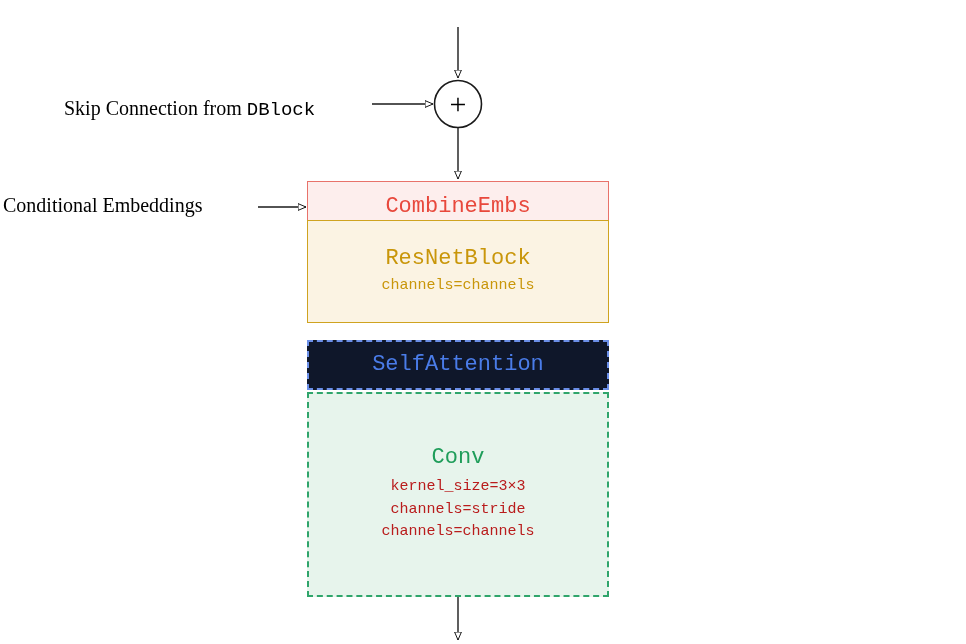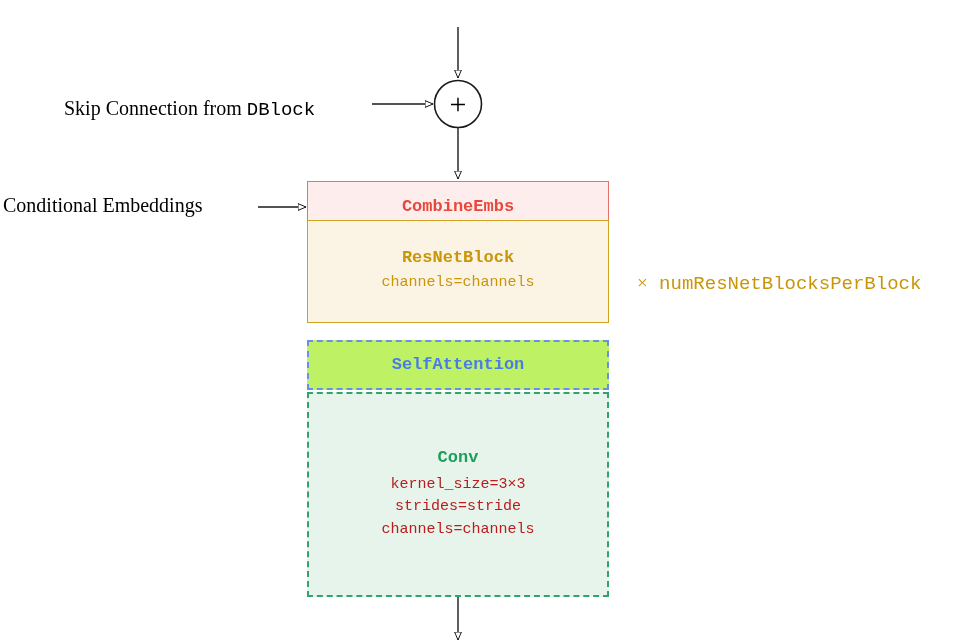--- a/index.html
+++ b/index.html
@@ -80,23 +80,22 @@
     width: 302px;
     box-sizing: border-box;
     display: flex;
     flex-direction: column;
     align-items: center;
     justify-content: center;
     text-align: center;
   }
   .block .title {
     font-family: "Liberation Mono", monospace;
-    font-size: 17px;
+    font-size: 22px;
     line-height: 1.15;
-    font-weight: bold;
   }
   .block .param {
     font-family: "Liberation Mono", monospace;
     font-size: 15px;
     line-height: 1.5;
   }
 
   #block-combine-embs {
     top: 181px;
     height: 52px;
@@ -110,21 +109,21 @@
     height: 103px;
     background: #fbf3e3;
     border: 1.6px solid #cfa320;
   }
   #block-resnet .title { color: #c9960a; margin-bottom: 4px; }
   #block-resnet .param { color: #c9960a; }
 
   #block-self-attention {
     top: 340px;
     height: 50px;
-    background: #bef264;
+    background: #0f172a;
     border: 2px dashed #6b8fe8;
   }
   #block-self-attention .title { color: #4a7ce8; }
 
   #block-conv {
     top: 392px;
     height: 205px;
     background: #e7f4ec;
     border: 2px dashed #2fa56b;
   }
@@ -171,35 +170,34 @@
     <line x1="458" y1="597" x2="458" y2="640" stroke="#1a1a1a" stroke-width="1.4" marker-end="url(#arrowhead)"></line>
   </svg>
 
   <div class="plus-glyph">+</div>
 
 
   <div class="serif-label" id="label-skip-connection"><span>Skip Connection from </span><span class="mono">DBlock</span></div>
 
   <div class="serif-label" id="label-conditional-embeddings">Conditional Embeddings</div>
 
-  <div id="annotation-multiplier"><span class="times">×</span><span> numResNetBlocksPerBlock</span></div>
 
   <div class="block" id="block-combine-embs">
     <div class="title">CombineEmbs</div>
   </div>
 
   <div class="block" id="block-resnet">
     <div class="title">ResNetBlock</div>
     <div class="param">channels=channels</div>
   </div>
 
   <div class="block" id="block-self-attention">
     <div class="title">SelfAttention</div>
   </div>
 
   <div class="block" id="block-conv">
     <div class="title">Conv</div>
     <div class="param">kernel_size=3×3</div>
-    <div class="param">strides=stride</div>
+    <div class="param">channels=stride</div>
     <div class="param">channels=channels</div>
   </div>
 
 </div>
 
 </body></html>

